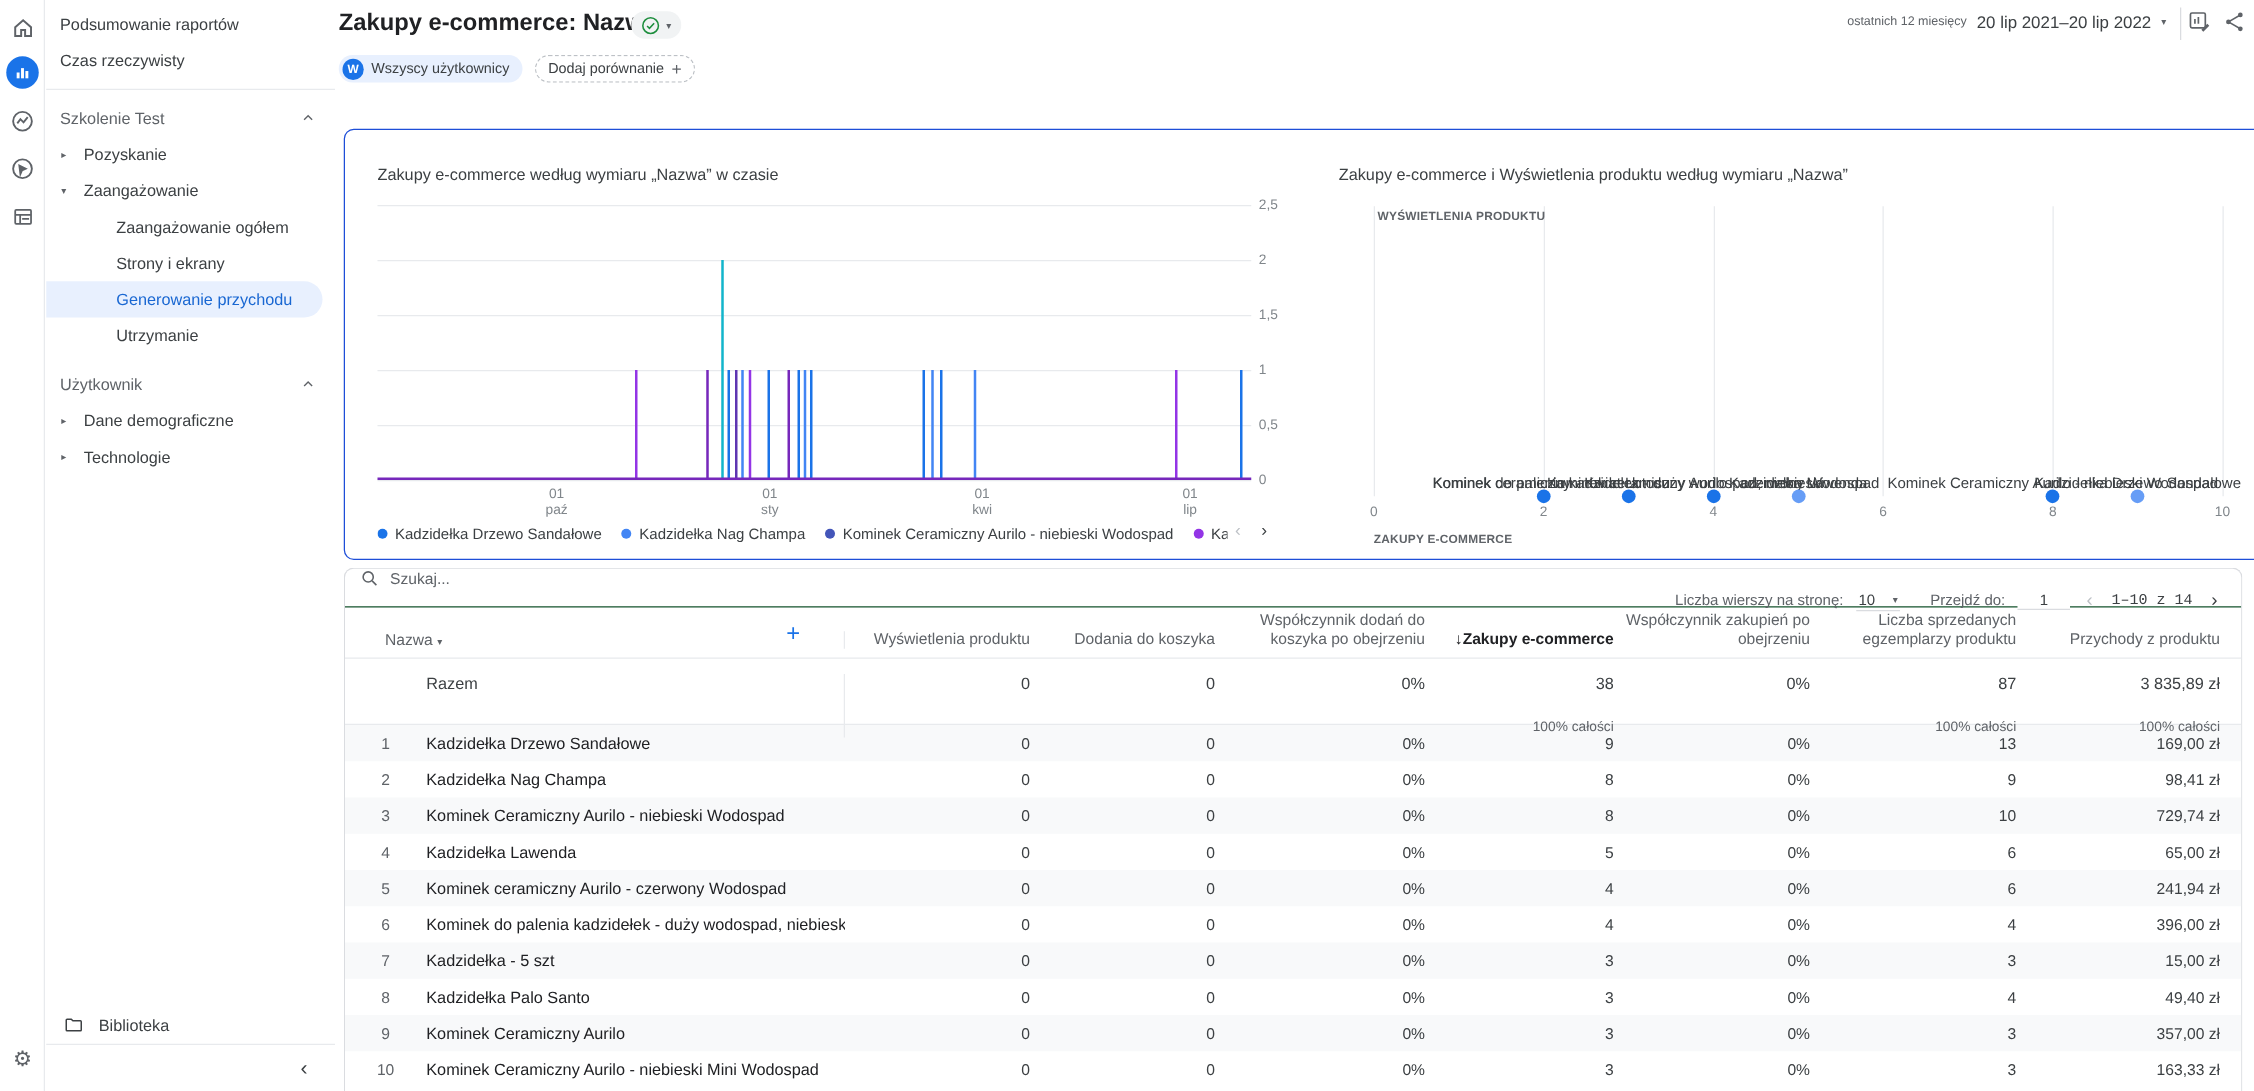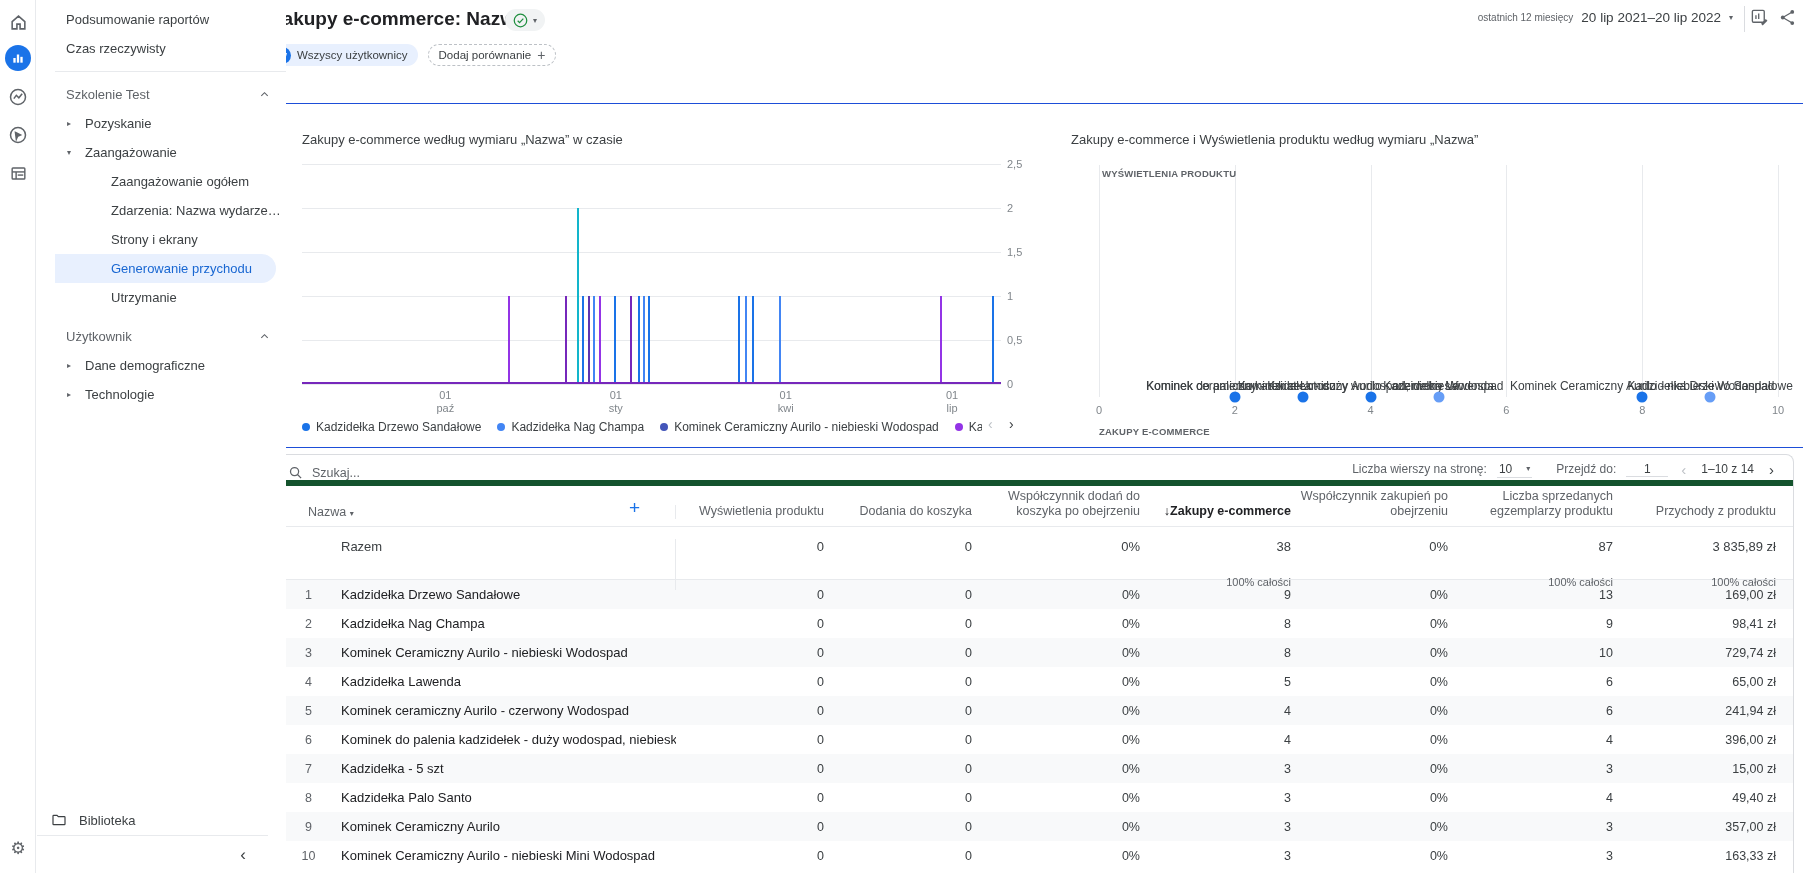--- a/index.html
+++ b/index.html
@@ -6,21 +6,21 @@
   html,body { width:1803px; height:873px; overflow:hidden; background:#fff;
     font-family:"Liberation Sans","DejaVu Sans",sans-serif; color:#202124; }
 
   
   #rail { position:absolute; left:0; top:0; width:36px; height:873px; background:#fff; border-right:1px solid #e8eaed; z-index:5; }
   .rail-icon { position:absolute; left:4px; width:28px; height:28px; display:flex; align-items:center; justify-content:center; cursor:pointer; }
   .rail-icon svg { display:block; }
   .rail-active { background:#1a73e8; border-radius:50%; width:26px; height:26px; left:5px; }
 
   
-  #sidebar { position:absolute; left:37px; top:0; width:231px; height:873px; background:#fff; z-index:4;margin-left:18px; }
+  #sidebar { position:absolute; left:37px; top:0; width:231px; height:873px; background:#fff; z-index:4; }
   .nav-item { height:29px; display:flex; align-items:center; font-size:13px; color:#3c4043; cursor:pointer; position:relative; }
   .nav-link { padding-left:11px; }
   .nav-section { padding-left:11px; color:#5f6368; font-size:13px; }
   .nav-exp { padding-left:30px; }
   .nav-sub { padding-left:56px; }
   .nav-arrow { position:absolute; left:12px; font-size:8px; color:#5f6368; }
   .nav-chevron-up { position:absolute; right:16px; }
   .nav-sel { background:#e8f0fe; color:#1967d2; border-radius:0 16px 16px 0; margin-right:10px; }
   .nav-divider { height:1px; background:#e8eaed; margin:8px 0; }
   #sidebar-bottom { position:absolute; left:37px; bottom:0; width:231px; z-index:4; }
@@ -59,31 +59,31 @@
   #sc-area { position:absolute; left:786px; top:0; width:733px; height:345px; overflow:hidden; }
   .vgrid { position:absolute; top:61px; height:232px; width:1px; background:#e8eaed; }
   #sc-ylabel { position:absolute; left:40px; top:64px; font-size:9.5px; font-weight:bold; color:#5f6368; letter-spacing:.2px; }
   #sc-xlabel { position:absolute; left:37px; top:322px; font-size:9.5px; font-weight:bold; color:#5f6368; letter-spacing:.2px; }
   .sc-dot { position:absolute; width:11px; height:11px; border-radius:50%; transform:translate(-50%,-50%); cursor:pointer; }
   .sc-label { position:absolute; transform:translateX(-50%); font-size:12px; color:#3c4043; white-space:nowrap; }
   .sc-tick { position:absolute; top:300px; transform:translateX(-50%); font-size:11px; color:#80868b; }
 
   
   #table-card { position:absolute; left:275px; top:454px; width:1519px; height:440px; background:#fff; border:1px solid #dadce0; border-radius:8px 8px 0 0; border-bottom:none; overflow:hidden; }
-  #tbl-toolbar { height:31px; display:flex; align-items:flex-end; justify-content:space-between; border-bottom:6px solid #14532d; padding:0 16px 0 12px; }
+  #tbl-toolbar { height:31px; display:flex; align-items:flex-start; justify-content:space-between; border-bottom:1px solid #14532d; padding:0 16px 0 12px; }
   #search-box { display:flex; align-items:center; gap:9px; flex:1; }
   #search-input { border:none; outline:none; font-size:12.5px; color:#3c4043; width:300px; font-family:inherit; }
   #search-input::placeholder { color:#5f6368; }
   #tbl-controls { display:flex; align-items:center; gap:10px; font-size:12px; color:#5f6368; }
   #rows-select { display:flex; align-items:center; gap:14px; border-bottom:1px solid #dadce0; padding:1px 2px; color:#3c4043; cursor:pointer; }
   #goto-input { width:42px; border:none; border-bottom:1px solid #dadce0; text-align:center; font-size:12px; color:#3c4043; outline:none; font-family:inherit; }
   .pag-chev { font-size:15px; cursor:pointer; padding:0 3px; }
   #pag-prev { color:#bdc1c6; }
   #pag-next { color:#3c4043; }
-  #pag-range { color:#3c4043; margin:4px 2px; }
+  #pag-range { color:#3c4043; margin:18px 2px;font-family:Liberation Mono, monospace; }
 
   .tgrid { display:grid; grid-template-columns:65px 335px 148px 148px 168px 151px 157px 165px 163px; }
   #tbl-header { height:41px; align-items:end; padding-bottom:7px; border-bottom:1px solid #e8eaed; }
   .th { font-size:12.5px; color:#5f6368; text-align:right; line-height:15px; }
   .th-sorted { color:#202124; font-weight:bold; }
   #th-name { grid-column:1 / 3; text-align:left; padding-left:32px; position:relative; font-size:12.5px; color:#5f6368; align-self:end; }
   #th-name .caret { font-size:8px; color:#5f6368; }
   #add-col-btn { position:absolute; left:353px; bottom:2px; color:#1a73e8; font-size:19px; font-weight:400; cursor:pointer; line-height:1; }
   .colsep { box-shadow:inset -1px 0 0 #e8eaed; }
   #tbl-totals { height:53px; border-bottom:1px solid #e8eaed; align-items:start; padding-top:12px; }
@@ -154,23 +154,20 @@
     <div class="nav-item nav-exp">
       <span class="nav-arrow">▸</span>
       <span>Pozyskanie</span>
     </div>
     <div class="nav-item nav-exp">
       <span class="nav-arrow">▾</span>
       <span>Zaangażowanie</span>
     </div>
     <div class="nav-item nav-sub">
       <span>Zaangażowanie ogółem</span>
-    </div>
-    <div class="nav-item nav-sub">
-      <span>Zdarzenia: Nazwa wydarze…</span>
     </div>
     <div class="nav-item nav-sub">
       <span>Strony i ekrany</span>
     </div>
     <div class="nav-item nav-sub nav-sel">
       <span>Generowanie przychodu</span>
     </div>
     <div class="nav-item nav-sub">
       <span>Utrzymanie</span>
     </div>

